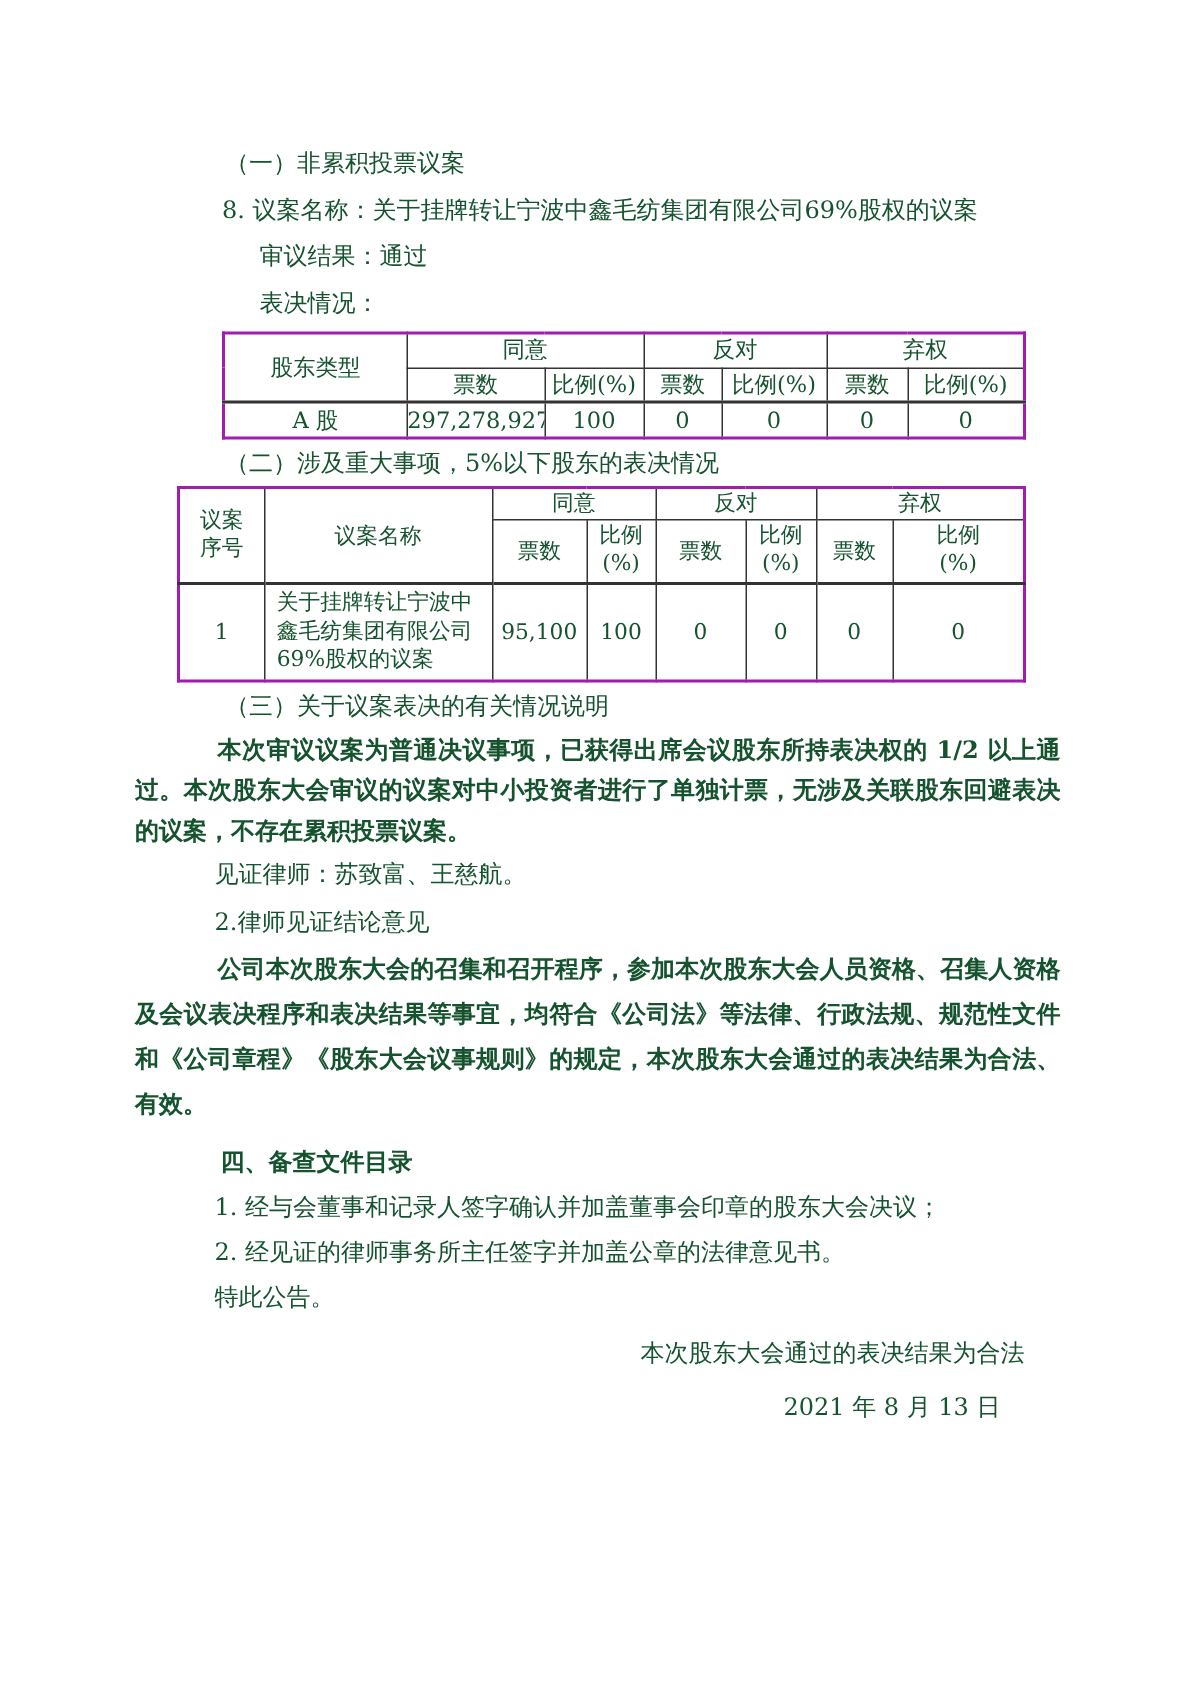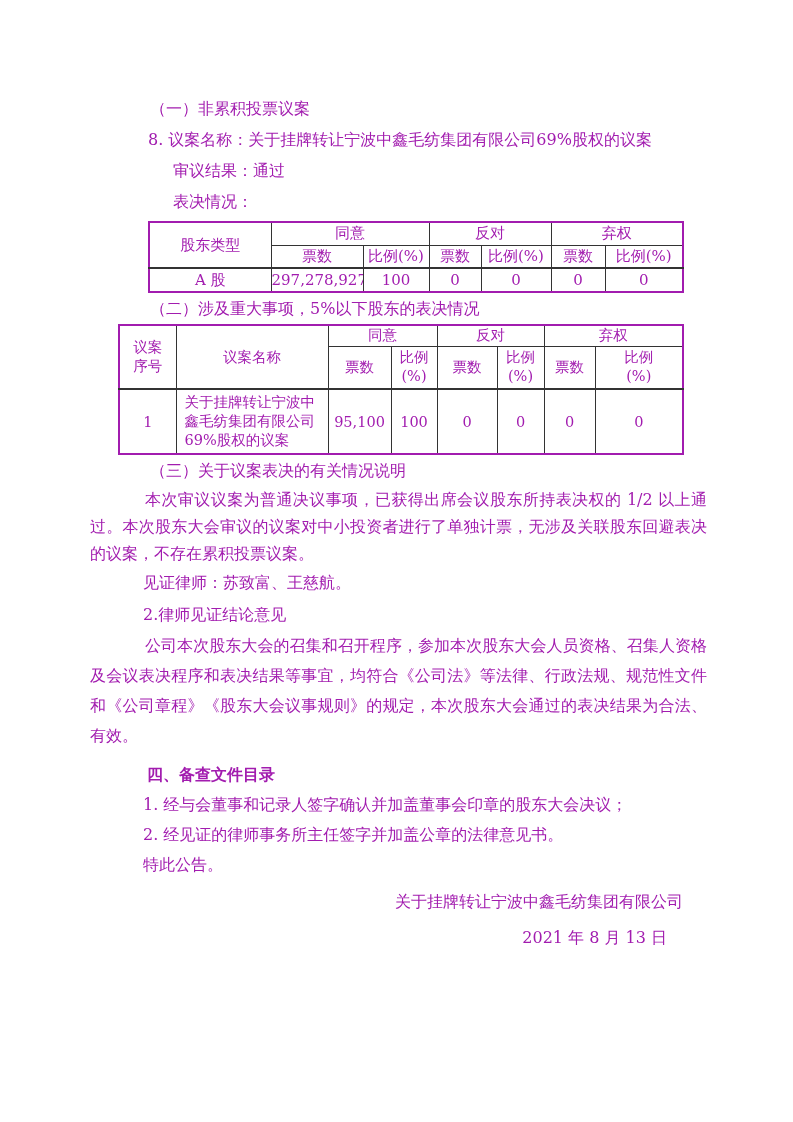--- a/index.html
+++ b/index.html
@@ -1,30 +1,30 @@
 <!DOCTYPE html>
 <html><head>
 <meta charset="utf-8">
 <style>
   * { box-sizing: border-box; }
   body { margin: 0; background: #ffffff; }
   .page {
     width: 793px; height: 1122px; background: #ffffff; position: relative;
-    overflow: hidden; color: #a21caf;
+    overflow: hidden; color: #14532d;
     font-family: "DejaVu Serif", "Liberation Serif", serif;
     font-size: 16px;
   }
   .content { padding: 93px 86px 0 90px; }
   .line { line-height: 31px; margin: 0; }
   .h-paren { padding-left: 60px; }
   .item-1 { padding-left: 58px; }
   .sub-item { padding-left: 83px; }
   .num-item { padding-left: 53px; line-height: 32px; margin: 0; }
   .bold-heading { padding-left: 57px; font-weight: bold; margin: 0; line-height: 31px; }
-  .para { margin: 0; text-align: justify; text-indent: 55px; }
+  .para { margin: 0; text-align: justify; text-indent: 55px; font-weight: bold; }
   .para-3 { line-height: 27px; }
   .para-4 { line-height: 30px; }
   .doc-item { padding-left: 53px; line-height: 30px; margin: 0; }
 
   table { border-collapse: collapse; table-layout: fixed; border: 2px solid #a21caf; }
   th, td {
     border: 1px solid #333; font-weight: normal; text-align: center;
     vertical-align: middle; padding: 0; overflow: hidden;
   }
   tbody td { border-top-width: 2px; }
@@ -155,17 +155,17 @@
 
     <p class="num-item">见证律师：苏致富、王慈航。</p>
     <p class="num-item">2.律师见证结论意见</p>
     <p class="para para-4">公司本次股东大会的召集和召开程序，参加本次股东大会人员资格、召集人资格及会议表决程序和表决结果等事宜，均符合《公司法》等法律、行政法规、规范性文件和《公司章程》《股东大会议事规则》的规定，本次股东大会通过的表决结果为合法、有效。</p>
 
     <p class="bold-heading mt8">四、备查文件目录</p>
     <p class="doc-item">1. 经与会董事和记录人签字确认并加盖董事会印章的股东大会决议；</p>
     <p class="doc-item">2. 经见证的律师事务所主任签字并加盖公章的法律意见书。</p>
     <p class="doc-item">特此公告。</p>
 
-    <p class="footer-company">关于挂牌转让宁波中鑫毛纺集团有限公司</p>
+    <p class="footer-company">本次股东大会通过的表决结果为合法</p>
     <p class="footer-date">2021 年 8 月 13 日</p>
 
   </div>
 </div>
 
 </body></html>

